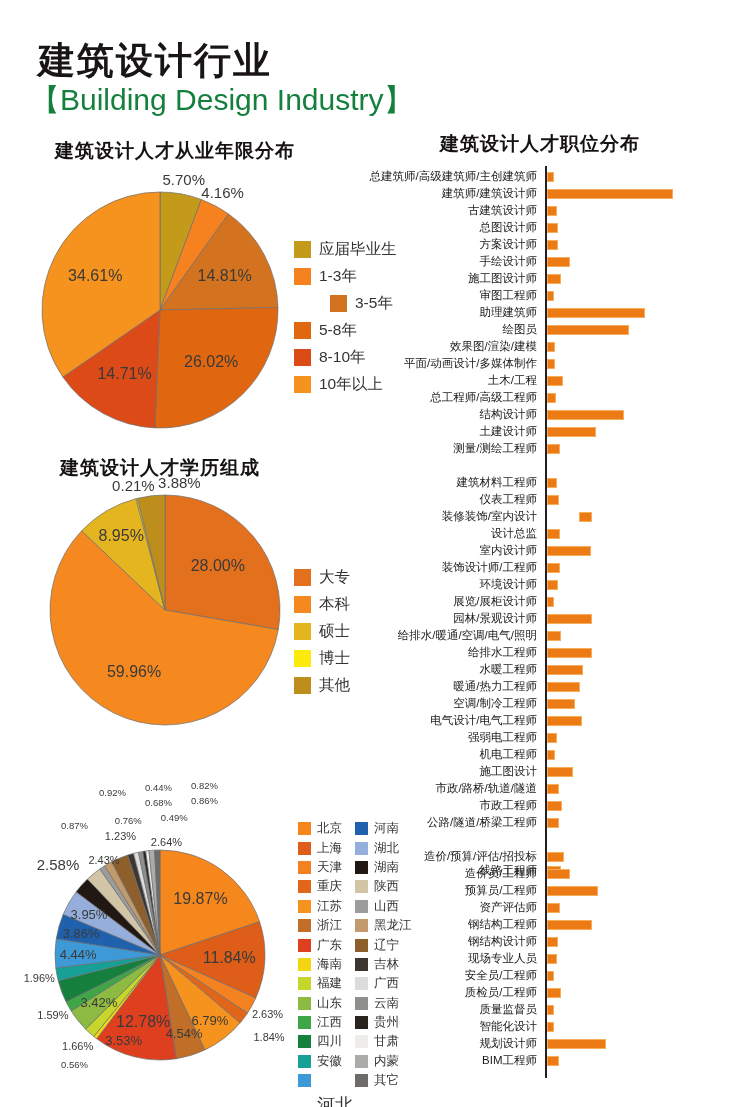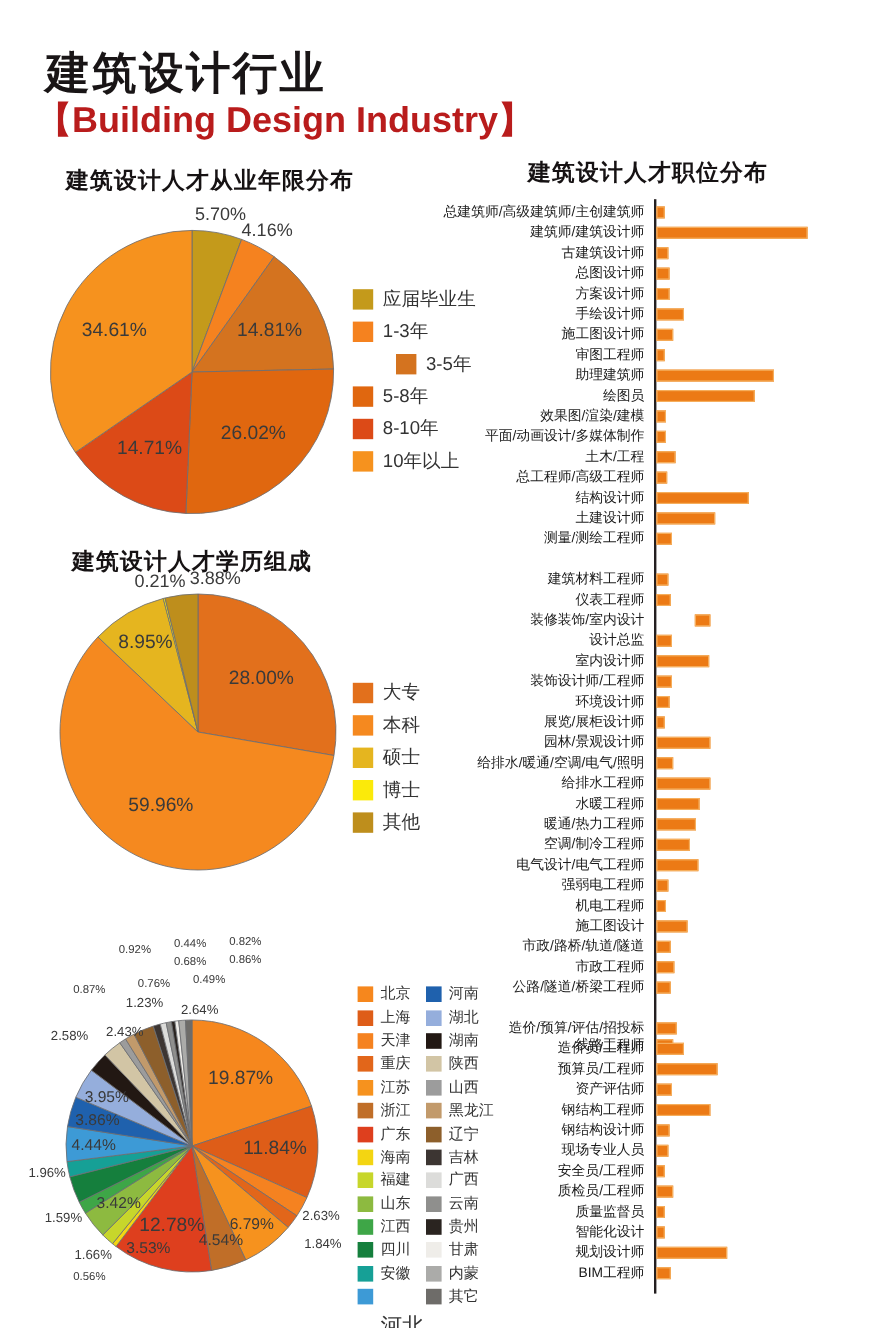--- a/index.html
+++ b/index.html
@@ -1,21 +1,21 @@
 <!DOCTYPE html>
 <html><head>
 <meta charset="utf-8">
 <style>
   html,body{margin:0;padding:0;background:#fff;}
   .page{position:relative;width:730px;height:1107px;background:#ffffff;
         font-family:"Liberation Sans",sans-serif;overflow:hidden;}
   .header-title{position:absolute;left:38px;top:36px;font-size:37px;font-weight:bold;
         color:#191516;letter-spacing:2px;}
-  .header-subtitle{position:absolute;left:30px;top:80px;font-size:30px;font-weight:bold;
-        color:#b91c1c;letter-spacing:0px;text-align:center;}
+  .header-subtitle{position:absolute;left:30px;top:80px;font-size:30px;font-weight:normal;
+        color:#15803d;letter-spacing:0px;text-align:center;}
   .pie-section{position:absolute;}
   .section-title{position:absolute;font-size:19px;font-weight:bold;color:#161213;
         letter-spacing:1px;white-space:nowrap;}
   .pie-label{position:absolute;transform:translate(-50%,-50%);color:#3a3a3a;
         white-space:nowrap;}
   .legend{position:absolute;}
   .legend-item{display:flex;align-items:center;}
   .legend-chip{flex:none;display:inline-block;}
   .legend-label{color:#333;white-space:nowrap;}
   .legend-col{display:inline-block;vertical-align:top;}
@@ -158,21 +158,21 @@
       <div class="pie-label" style="left: 133.142px; top: 257.218px; font-size: 16px;">12.78%</div>
       <div class="pie-label" style="left: 64.4872px; top: 299.076px; font-size: 9.5px;">0.56%</div>
       <div class="pie-label" style="left: 67.6502px; top: 281.163px; font-size: 11px;">1.66%</div>
       <div class="pie-label" style="left: 113.65px; top: 275.092px; font-size: 13px;">3.53%</div>
       <div class="pie-label" style="left: 42.9145px; top: 250.206px; font-size: 11px;">1.59%</div>
       <div class="pie-label" style="left: 88.9145px; top: 237.415px; font-size: 13px;">3.42%</div>
       <div class="pie-label" style="left: 29.2622px; top: 212.683px; font-size: 11px;">1.96%</div>
       <div class="pie-label" style="left: 68.1097px; top: 188.739px; font-size: 13px;">4.44%</div>
       <div class="pie-label" style="left: 71.2041px; top: 167.666px; font-size: 13px;">3.86%</div>
       <div class="pie-label" style="left: 78.9912px; top: 149.191px; font-size: 13px;">3.95%</div>
-      <div class="pie-label" style="left: 47.9925px; top: 99.2987px; font-size: 11px;">2.58%</div>
+      <div class="pie-label" style="left: 47.9925px; top: 99.2987px; font-size: 15px;">2.58%</div>
       <div class="pie-label" style="left: 93.9925px; top: 94.9852px; font-size: 11px;">2.43%</div>
       <div class="pie-label" style="left: 64.4628px; top: 60.2597px; font-size: 9.5px;">0.87%</div>
       <div class="pie-label" style="left: 110.463px; top: 71.3327px; font-size: 11px;">1.23%</div>
       <div class="pie-label" style="left: 156.463px; top: 76.6237px; font-size: 11px;">2.64%</div>
       <div class="pie-label" style="left: 102.432px; top: 26.6866px; font-size: 9.5px;">0.92%</div>
       <div class="pie-label" style="left: 118.316px; top: 55.0701px; font-size: 9.5px;">0.76%</div>
       <div class="pie-label" style="left: 148.432px; top: 37.2629px; font-size: 9.5px;">0.68%</div>
       <div class="pie-label" style="left: 148.432px; top: 21.8151px; font-size: 9.5px;">0.44%</div>
       <div class="pie-label" style="left: 164.316px; top: 52.413px; font-size: 9.5px;">0.49%</div>
       <div class="pie-label" style="left: 194.432px; top: 35.0792px; font-size: 9.5px;">0.86%</div>

